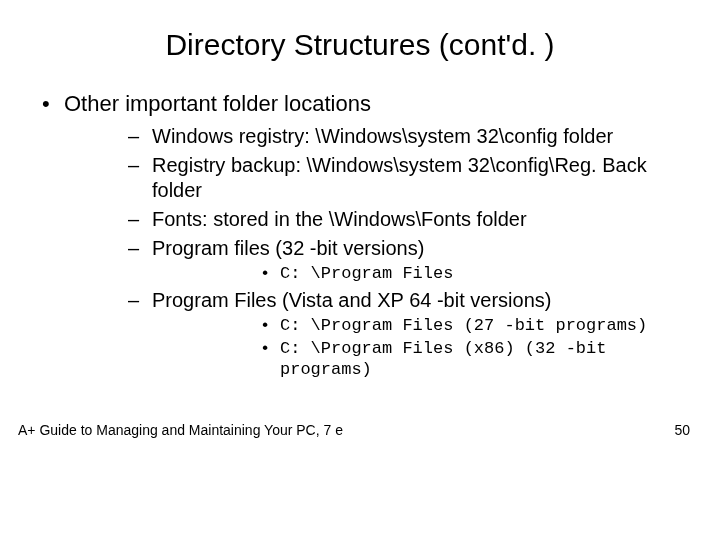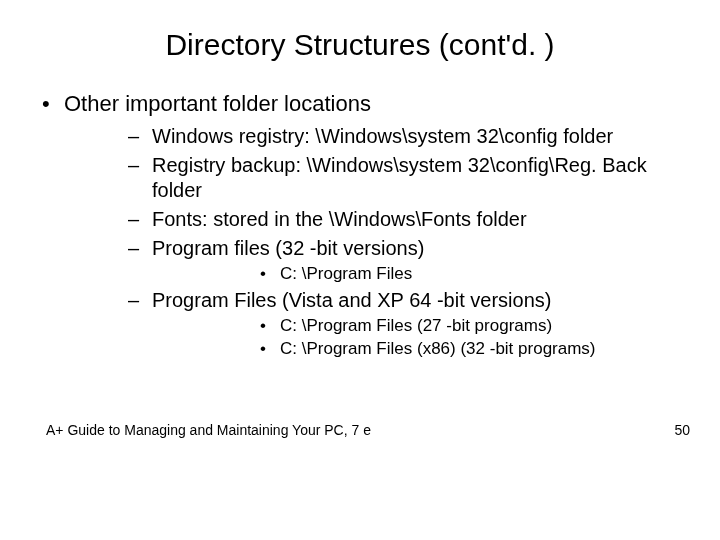--- a/index.html
+++ b/index.html
@@ -31,28 +31,28 @@
   ul { margin: 0; padding: 0; list-style: none; }
   li { margin: 0; padding: 0; }
 
   .lvl1 > li { padding-left: 44px; position: relative; margin-bottom: 10px; }
   .lvl1 > li::before { content: "•"; position: absolute; left: 22px; top: 0; }
 
   .lvl2 { font-size: 20px; margin-top: 6px; }
   .lvl2 > li { padding-left: 88px; position: relative; margin-bottom: 4px; }
   .lvl2 > li::before { content: "–"; position: absolute; left: 64px; top: 0; }
 
-  .lvl3 { font-size: 17px; margin-top: 2px; margin-bottom: 2px; }
+  .lvl3 { font-size: 17px; margin-top: 2px; margin-bottom: 2px; font-family: Liberation Mono, monospace; }
   .lvl3 > li { padding-left: 128px; position: relative; margin-bottom: 2px; }
   .lvl3 > li::before { content: "•"; position: absolute; left: 108px; top: 0; }
 
   .footer {
     position: absolute;
     bottom: 22px;
-    left: 46px;
+    left: 18px;
     right: 30px;
     font-size: 14px;
     display: flex;
     justify-content: space-between;
   }
 </style>
 </head>
 <body>
 
 <div class="slide">

